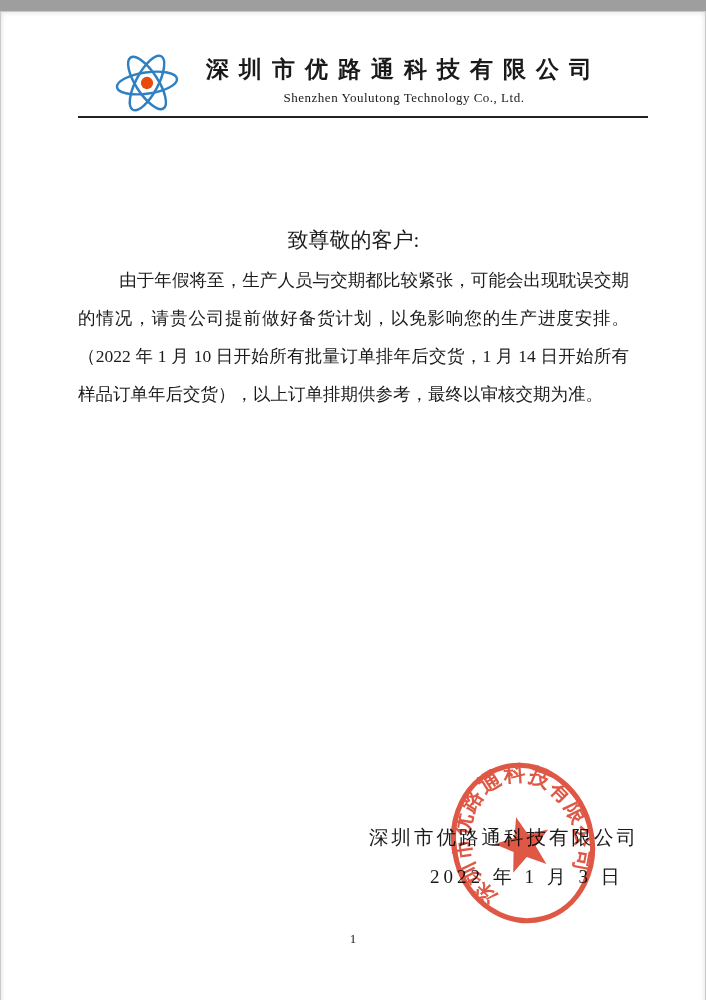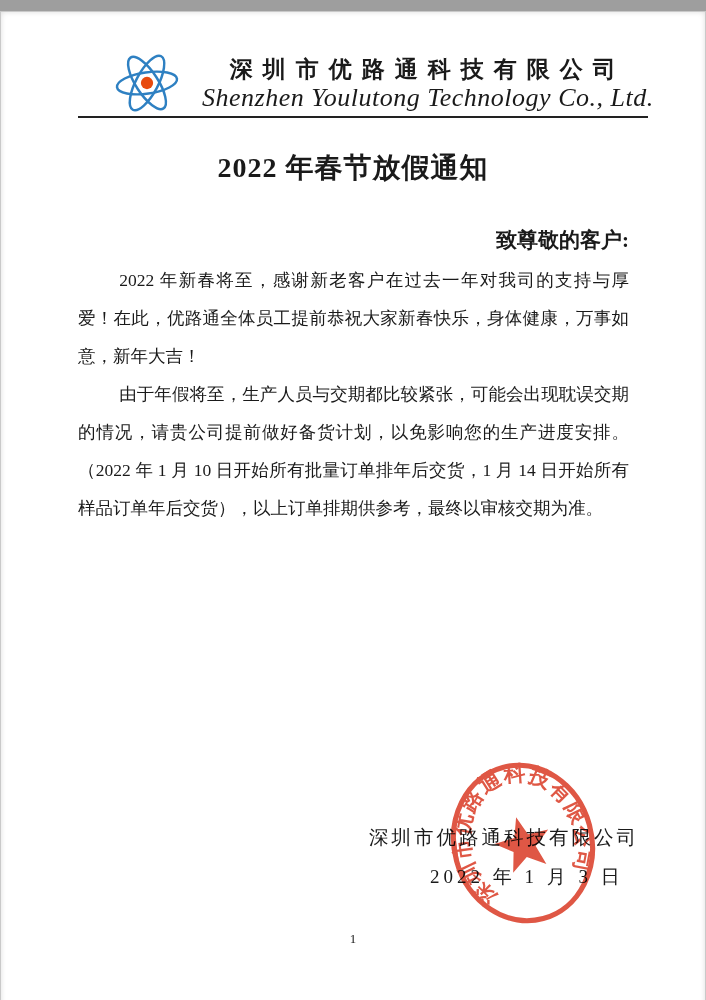--- a/index.html
+++ b/index.html
@@ -17,39 +17,39 @@
   .letterhead {
     position: absolute; top: 36px; left: 106px; width: 500px;
     display: flex; align-items: center;
   }
   .logo { width: 82px; height: 72px; flex: 0 0 auto; margin-right: 14px; }
   .names { flex: 1; text-align: center; white-space: nowrap; }
   .co-cn {
     font-size: 23px; font-weight: 600; letter-spacing: 10px;
     line-height: 30px;
   }
-  .co-en { font-size: 26px; line-height: 26px; letter-spacing: .5px; font-style: italic; }
+  .co-en { font-size: 13px; line-height: 26px; letter-spacing: .5px; }
   .rule {
     position: absolute; top: 105px; left: 78px; width: 570px;
     border-top: 2px solid #222;
   }
   
   .title {
     position: absolute; top: 138px; left: 0; width: 100%;
     margin: 0; text-align: center;
     font-size: 28px; font-weight: bold; letter-spacing: 1px;
   }
   
   .body {
     position: absolute; top: 208px; left: 78px; width: 551px;
     font-size: 17.5px; line-height: 38px; text-align: justify;
   }
   .salutation {
-    font-size: 21px; font-weight: bold; line-height: 42px;
-    text-align: right;
+    font-size: 21px; font-weight: normal; line-height: 42px;
+    text-align: center;
   }
   .body p { margin: 0; text-indent: 2.35em; }
   
   .sig-company {
     position: absolute; top: 813px; left: 369px;
     font-size: 19.5px; letter-spacing: 3px; white-space: nowrap;
   }
   .sig-date {
     position: absolute; top: 853px; left: 430px;
     font-size: 19px; letter-spacing: 4px; white-space: nowrap;
@@ -83,25 +83,23 @@
       </g>
       <circle cx="50" cy="44" r="7.5" fill="#e84a0d"></circle>
     </svg>
     <div class="names">
       <div class="co-cn">深圳市优路通科技有限公司</div>
       <div class="co-en">Shenzhen Youlutong Technology Co., Ltd.</div>
     </div>
   </header>
   <div class="rule"></div>
 
-  <h1 class="title">2022 年春节放假通知</h1>
 
   <main class="body">
     <div class="salutation">致尊敬的客户:</div>
-    <p>2022 年新春将至，感谢新老客户在过去一年对我司的支持与厚爱！在此，优路通全体员工提前恭祝大家新春快乐，身体健康，万事如意，新年大吉！</p>
     <p>由于年假将至，生产人员与交期都比较紧张，可能会出现耽误交期的情况，请贵公司提前做好备货计划，以免影响您的生产进度安排。（2022 年 1 月 10 日开始所有批量订单排年后交货，1 月 14 日开始所有样品订单年后交货），以上订单排期供参考，最终以审核交期为准。</p>
   </main>
 
   <div class="sig-company">深圳市优路通科技有限公司</div>
   <div class="sig-date">2022 年 1 月 3 日</div>
 
   <svg class="stamp" viewBox="0 0 180 200" xmlns="http://www.w3.org/2000/svg" xmlns:xlink="http://www.w3.org/1999/xlink" aria-hidden="true">
     <defs>
       <path id="sealArc" d="M 46.2 151.6 A 62 73 0 1 1 133.8 151.6" fill="none"></path>
     </defs>

